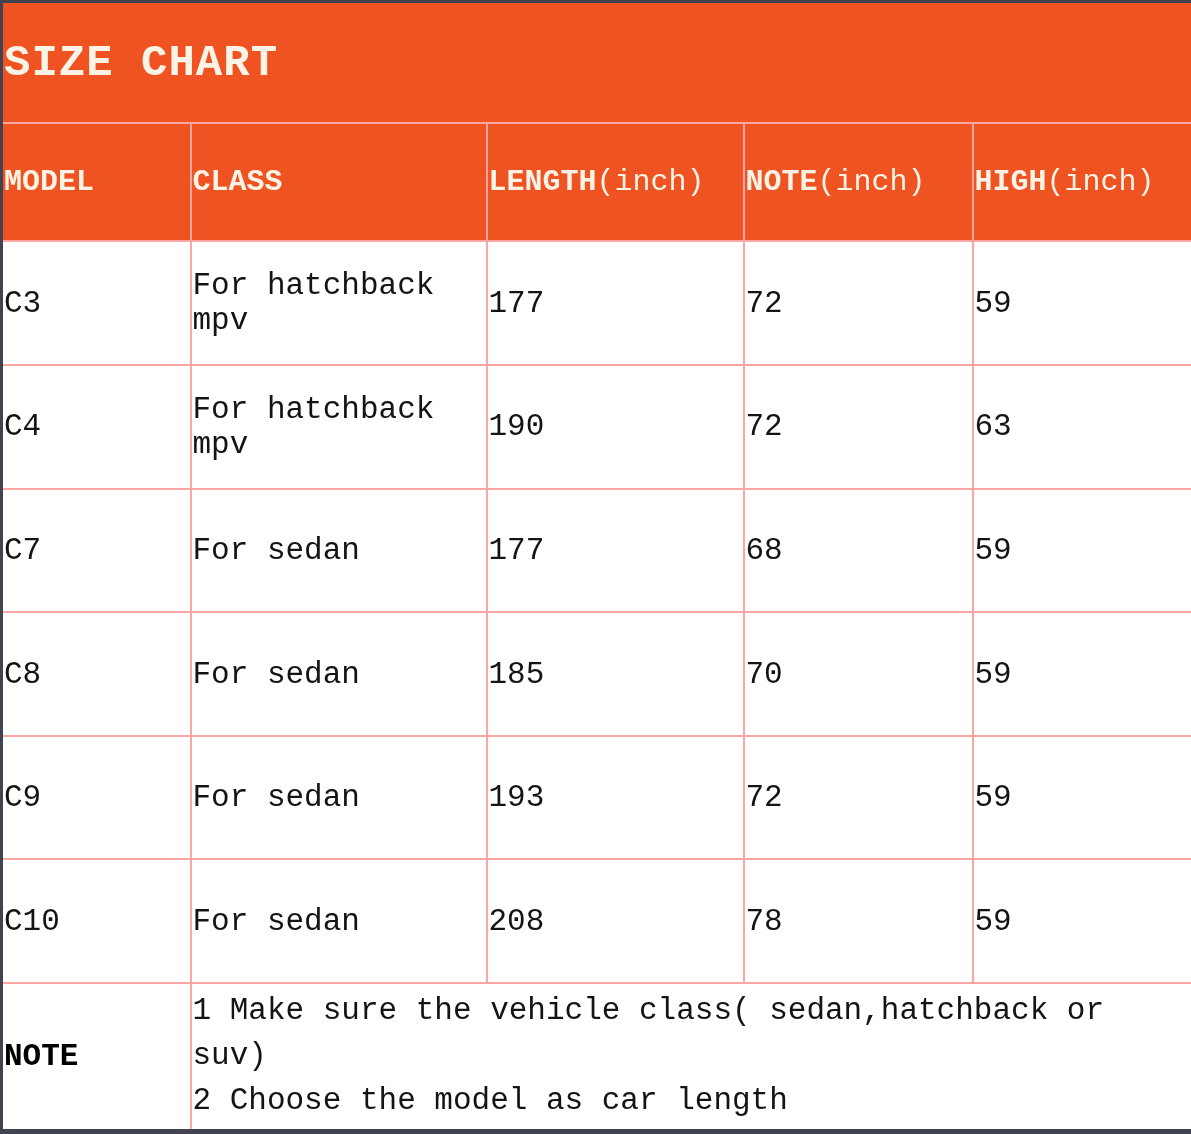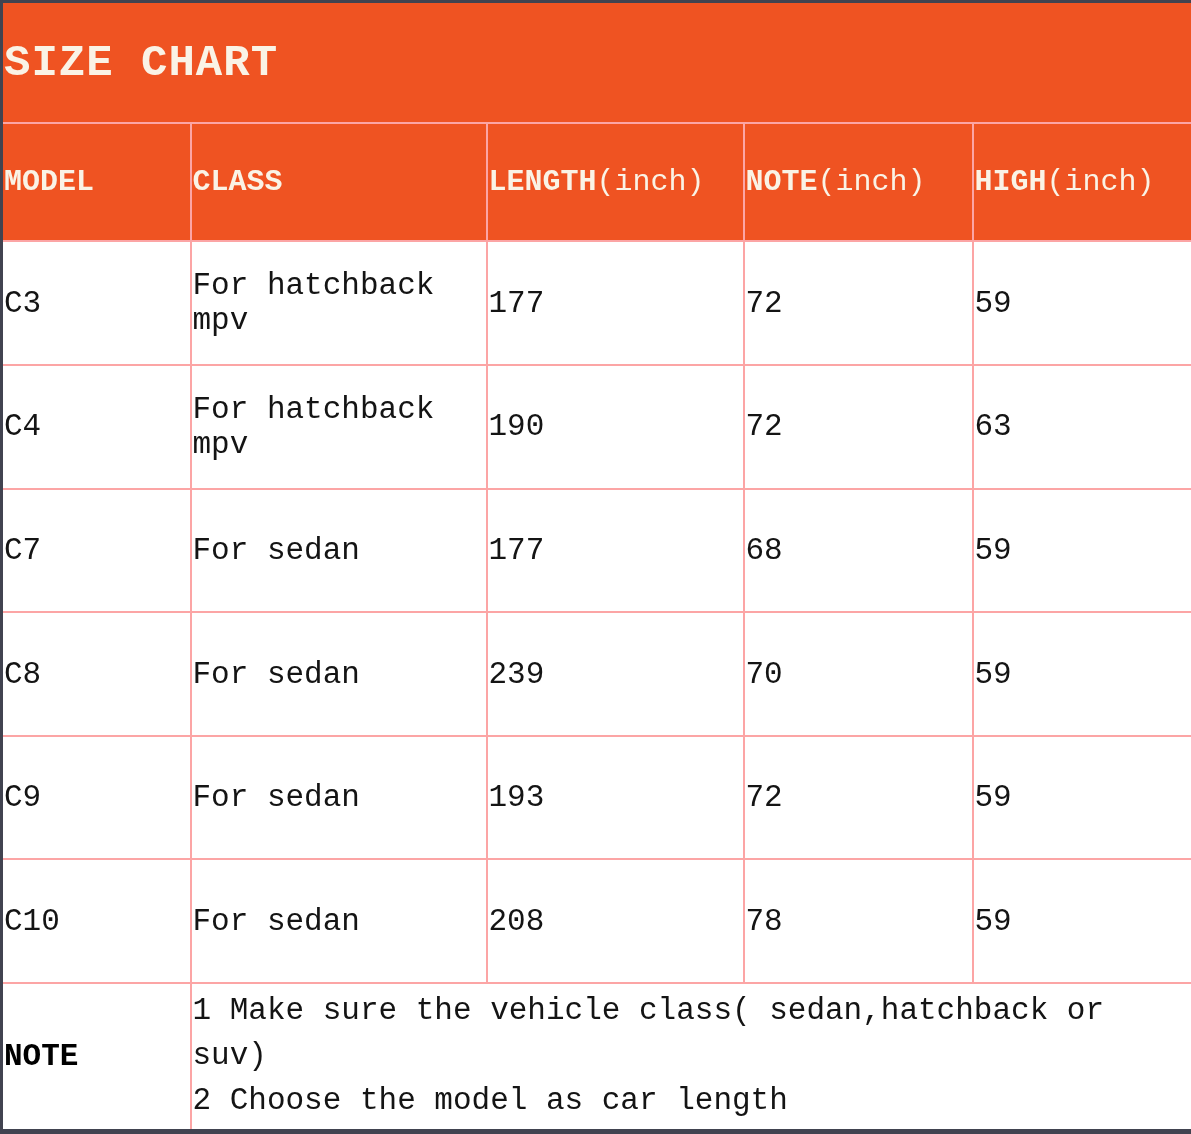--- a/index.html
+++ b/index.html
@@ -127,21 +127,21 @@
       <td class="data-cell">C7</td>
       <td class="data-cell">For sedan</td>
       <td class="data-cell">177</td>
       <td class="data-cell">68</td>
       <td class="data-cell">59</td>
     </tr>
 
     <tr class="data-row">
       <td class="data-cell">C8</td>
       <td class="data-cell">For sedan</td>
-      <td class="data-cell">239</td>
+      <td class="data-cell">185</td>
       <td class="data-cell">70</td>
       <td class="data-cell">59</td>
     </tr>
 
     <tr class="data-row">
       <td class="data-cell">C9</td>
       <td class="data-cell">For sedan</td>
       <td class="data-cell">193</td>
       <td class="data-cell">72</td>
       <td class="data-cell">59</td>

